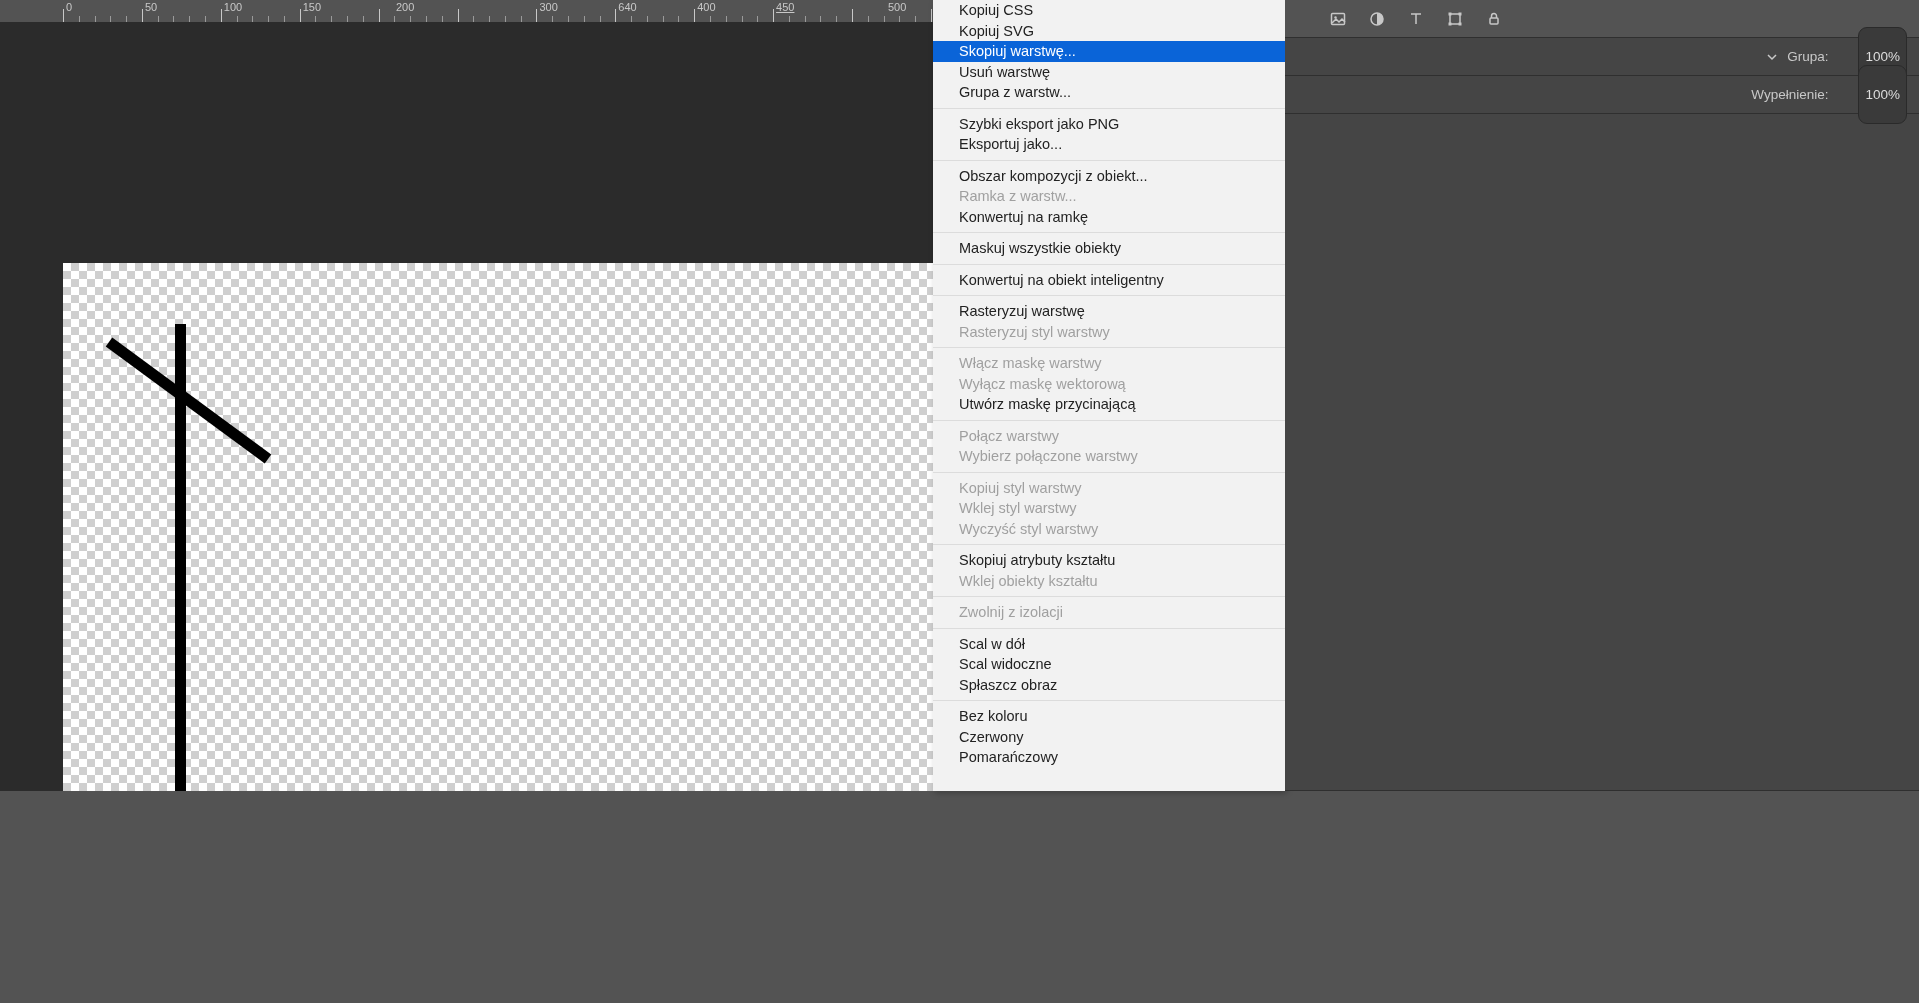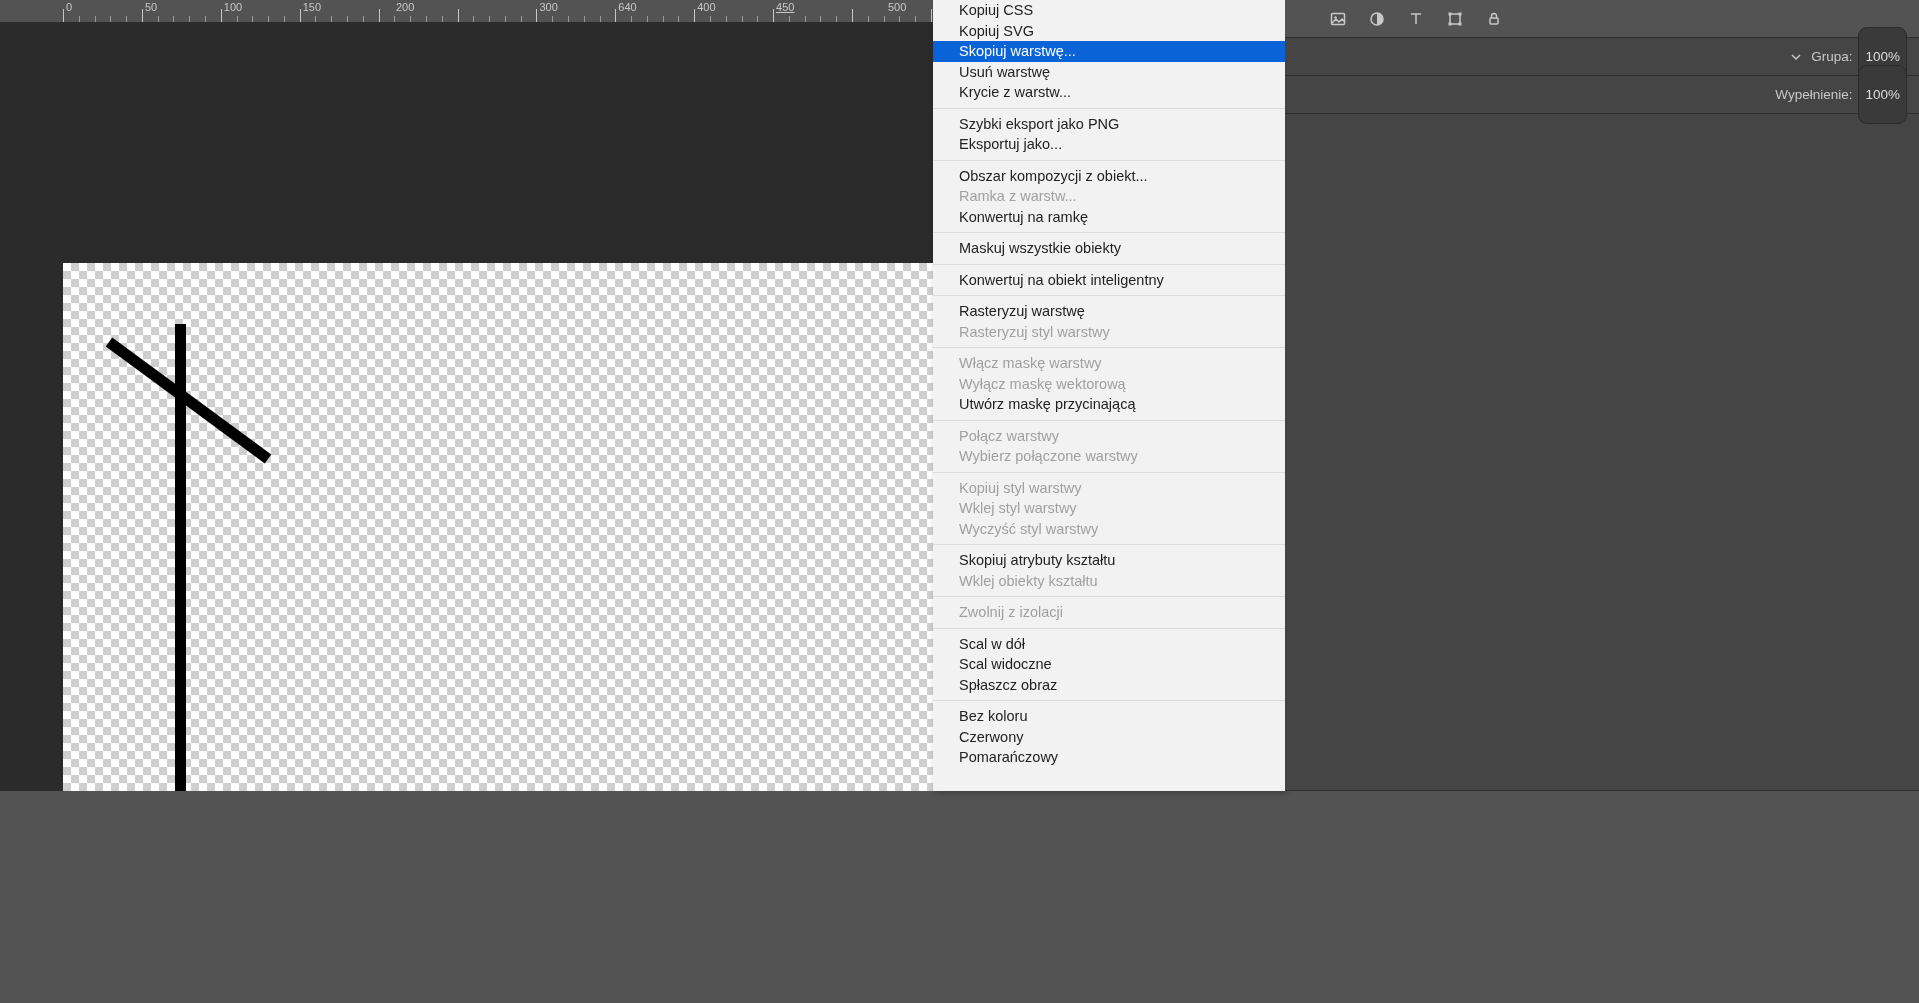--- a/index.html
+++ b/index.html
@@ -75,21 +75,21 @@
     font-size: 13.5px; color: #c8c8c8;
   }
   .rp-row .dd {
     width: 15px; height: 15px; margin-right: 8px;
     display: inline-flex; align-items:center; justify-content:center;
   }
   .rp-row .dd svg { width: 10px; height: 10px; stroke:#c8c8c8; fill:none; stroke-width:1.5; }
   .rp-row .lbl { margin-right: 6px; }
   .rp-row .val {
     background: #3a3a3a; color: #ddd; padding: 21px 6px; min-width: 46px; text-align:left;
-    border: 1px solid #2a2a2a; border-radius: 9px;
+    border: 1px solid #2a2a2a; border-radius: 9px; margin-left: 24px;
   }
   .rp-filler { height: calc(100% - 38px - 38px - 38px); background:#454545; border-bottom: 1px solid #2f2f2f; }
 </style>
 </head>
 <body>
 
 <div id="app">
 
   <div class="ruler-h">
     <div class="ticks">
@@ -177,21 +177,21 @@
         <line x1="46" y1="79" x2="205" y2="196" stroke="#000" stroke-width="11"></line>
       </svg>
   </div>
 
   <div class="context-menu">
     <ul>
         <li>Kopiuj CSS</li>
         <li>Kopiuj SVG</li>
         <li class="selected">Skopiuj warstwę...</li>
         <li>Usuń warstwę</li>
-        <li>Krycie z warstw...</li>
+        <li>Grupa z warstw...</li>
         <li class="sep"></li>
         <li>Szybki eksport jako PNG</li>
         <li>Eksportuj jako...</li>
         <li class="sep"></li>
         <li>Obszar kompozycji z obiekt...</li>
         <li class="disabled">Ramka z warstw...</li>
         <li>Konwertuj na ramkę</li>
         <li class="sep"></li>
         <li>Maskuj wszystkie obiekty</li>
         <li class="sep"></li>

